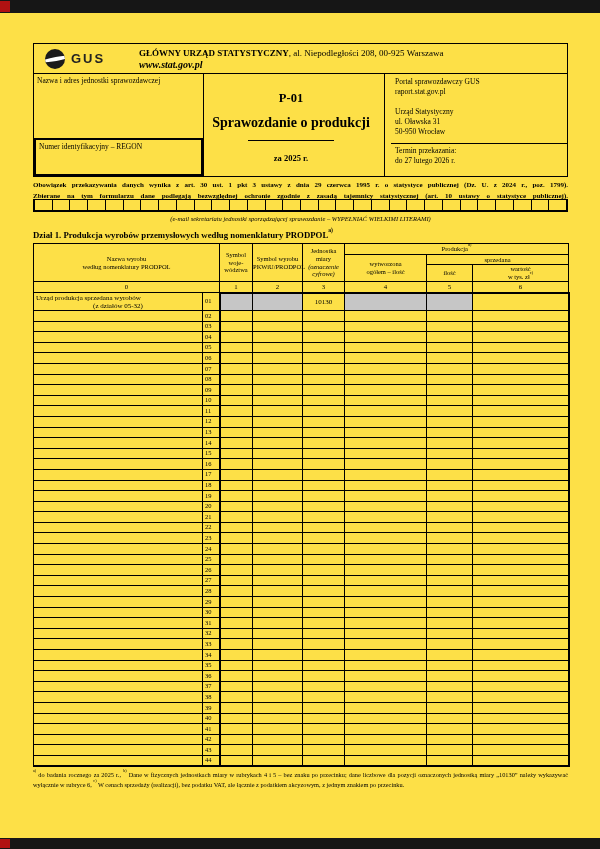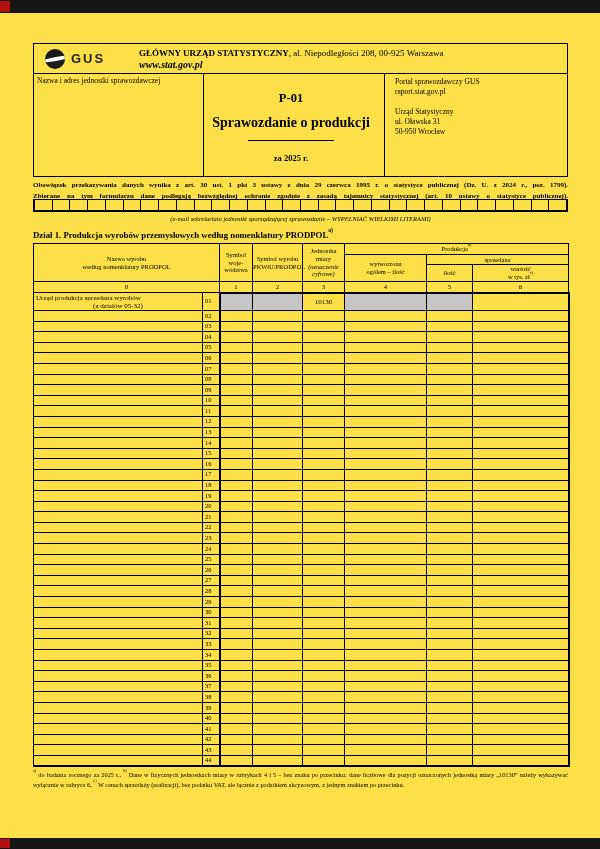--- a/index.html
+++ b/index.html
@@ -101,35 +101,42 @@
         <div class="gus-word">GUS</div>
       </div>
       <div class="org-block">
         <div><span class="org-name">GŁÓWNY URZĄD STATYSTYCZNY</span><span>, al. Niepodległości 208, 00-925 Warszawa</span></div>
         <div class="org-site">www.stat.gov.pl</div>
       </div>
     </div>
     <div class="hdr-main">
       <div class="hcol hcol-left">
         <div class="reporter-label">Nazwa i adres jednostki sprawozdawczej</div>
+        <div class="regon-box">
+          <div class="lbl">Numer identyfikacyjny – REGON</div>
+        </div>
       </div>
       <div class="hcol hcol-mid">
         <div class="form-code">P-01</div>
         <div class="form-title">Sprawozdanie o produkcji</div>
         <div class="mid-rule"></div>
         <div class="form-period">za 2025 r.</div>
       </div>
       <div class="hcol hcol-right">
         <div class="blk">
           <div>Portal sprawozdawczy GUS</div>
           <div>raport.stat.gov.pl</div>
           <div class="gap10"></div>
           <div>Urząd Statystyczny</div>
           <div>ul. Oławska 31</div>
           <div>50-950 Wrocław</div>
+        </div>
+        <div class="deadline">
+          <div>Termin przekazania:</div>
+          <div>do 27 lutego 2026 r.</div>
         </div>
       </div>
     </div>
   </div>
 
   <div class="legal">
     <div>Obowiązek przekazywania danych wynika z art. 30 ust. 1 pkt 3 ustawy z dnia 29 czerwca 1995 r. o statystyce publicznej (Dz. U. z 2024 r., poz. 1799).</div>
     <div>Zbierane na tym formularzu dane podlegają bezwzględnej ochronie zgodnie z zasadą tajemnicy statystycznej (art. 10 ustawy o statystyce publicznej).</div>
   </div>
 

